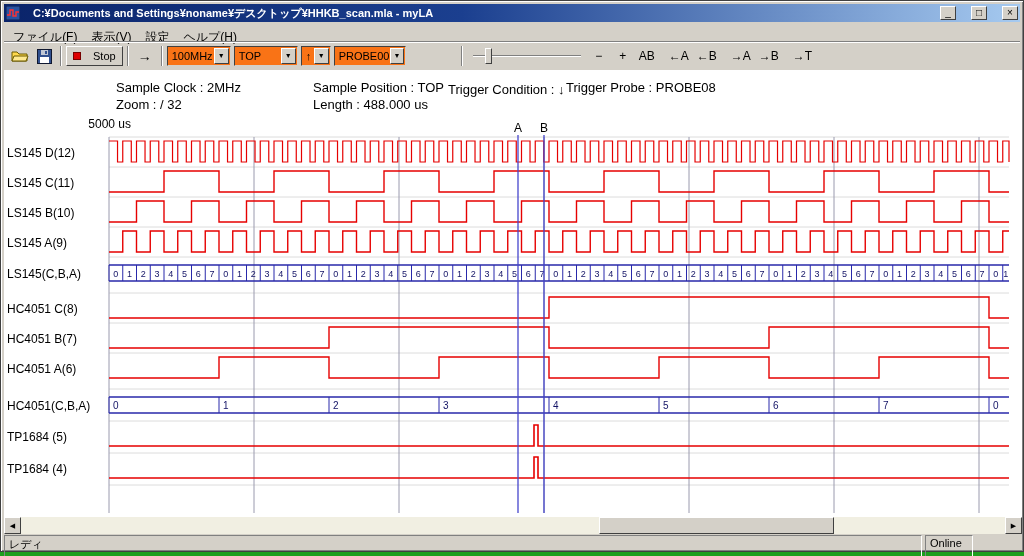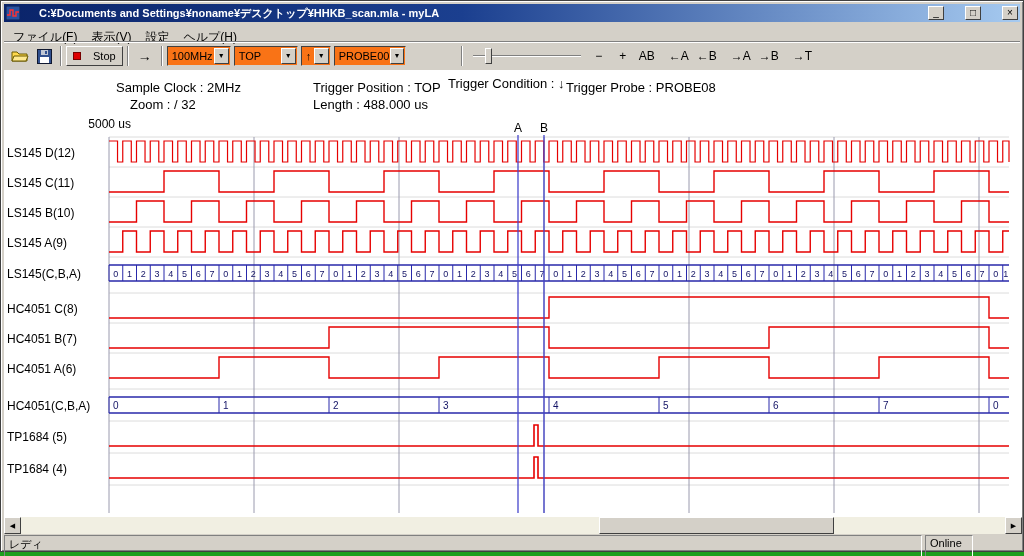--- a/index.html
+++ b/index.html
@@ -3,21 +3,21 @@
 <meta charset="utf-8">
 <style>
   *{box-sizing:border-box;margin:0;padding:0;}
   html,body{width:1024px;height:556px;}
   body{background:#1e9e1e;font-family:"Liberation Sans","DejaVu Sans",sans-serif;position:relative;overflow:hidden;}
   .window{position:absolute;left:0;top:0;width:1024px;height:552px;background:#d4d0c8;
           border:1px solid #404040;box-shadow:inset 1px 1px 0 #ffffff,inset -1px -1px 0 #808080;}
   
   .titlebar{position:absolute;left:3px;top:3px;right:3px;height:18px;
             background:linear-gradient(90deg,#0a246a 0%,#1b3f8f 45%,#a6caf0 100%);
-            display:flex;align-items:center;gap:19px;padding:0 2px;color:#fff;font-size:11px;font-weight:bold;}
+            display:flex;align-items:center;gap:13px;padding:0 2px;color:#fff;font-size:11px;font-weight:bold;}
   .title{flex:1;white-space:nowrap;overflow:hidden;}
   .tbtn{width:16px;height:14px;background:#d4d0c8;color:#000;font-size:10px;line-height:12px;text-align:center;
         border:1px solid;border-color:#fff #404040 #404040 #fff;font-weight:normal;margin-left:2px;cursor:default;}
   
   .menubar{position:absolute;left:3px;top:21px;right:3px;height:31px;display:flex;align-items:center;font-size:12px;padding-left:2px;}
   .menu-item{padding:1px 7px;}
   
   .toolbar{position:absolute;left:3px;top:40px;right:3px;height:29px;border-top:1px solid #808080;
            box-shadow:inset 0 1px 0 #ffffff;display:flex;align-items:center;padding:2px 4px;}
   .sep{width:2px;height:20px;border-left:1px solid #808080;border-right:1px solid #ffffff;margin:0 4px;}
@@ -138,24 +138,24 @@
     <button class="tb-flat">AB</button>
     <button class="tb-flat gapL">←A</button>
     <button class="tb-flat">←B</button>
     <button class="tb-flat gapL">→A</button>
     <button class="tb-flat">→B</button>
     <button class="tb-flat gapL">→T</button>
   </div>
 
   <div class="main">
     <span class="info-text" style="left:112px;top:10px">Sample Clock : 2MHz</span>
-    <span class="info-text" style="left:309px;top:10px">Trigger Position : TOP</span>
-    <span class="info-text" style="left:444px;top:6px">Trigger Condition : ↓</span>
+    <span class="info-text" style="left:309px;top:10px">Sample Position : TOP</span>
+    <span class="info-text" style="left:444px;top:12px">Trigger Condition : ↓</span>
     <span class="info-text" style="left:562px;top:10px">Trigger Probe : PROBE08</span>
-    <span class="info-text" style="left:126px;top:27px">Zoom : /  32</span>
+    <span class="info-text" style="left:112px;top:27px">Zoom : /  32</span>
     <span class="info-text" style="left:309px;top:27px">Length : 488.000 us</span>
 
     <svg id="wave-svg" width="1018" height="447" viewBox="3 69 1018 447">
         <line x1="108" y1="136" x2="1008" y2="136" stroke="#dcdcdc" stroke-width="1"></line>
         <line x1="108" y1="166" x2="1008" y2="166" stroke="#dcdcdc" stroke-width="1"></line>
         <line x1="108" y1="196" x2="1008" y2="196" stroke="#dcdcdc" stroke-width="1"></line>
         <line x1="108" y1="226" x2="1008" y2="226" stroke="#dcdcdc" stroke-width="1"></line>
         <line x1="108" y1="256" x2="1008" y2="256" stroke="#dcdcdc" stroke-width="1"></line>
         <line x1="108" y1="292" x2="1008" y2="292" stroke="#dcdcdc" stroke-width="1"></line>
         <line x1="108" y1="322" x2="1008" y2="322" stroke="#dcdcdc" stroke-width="1"></line>

